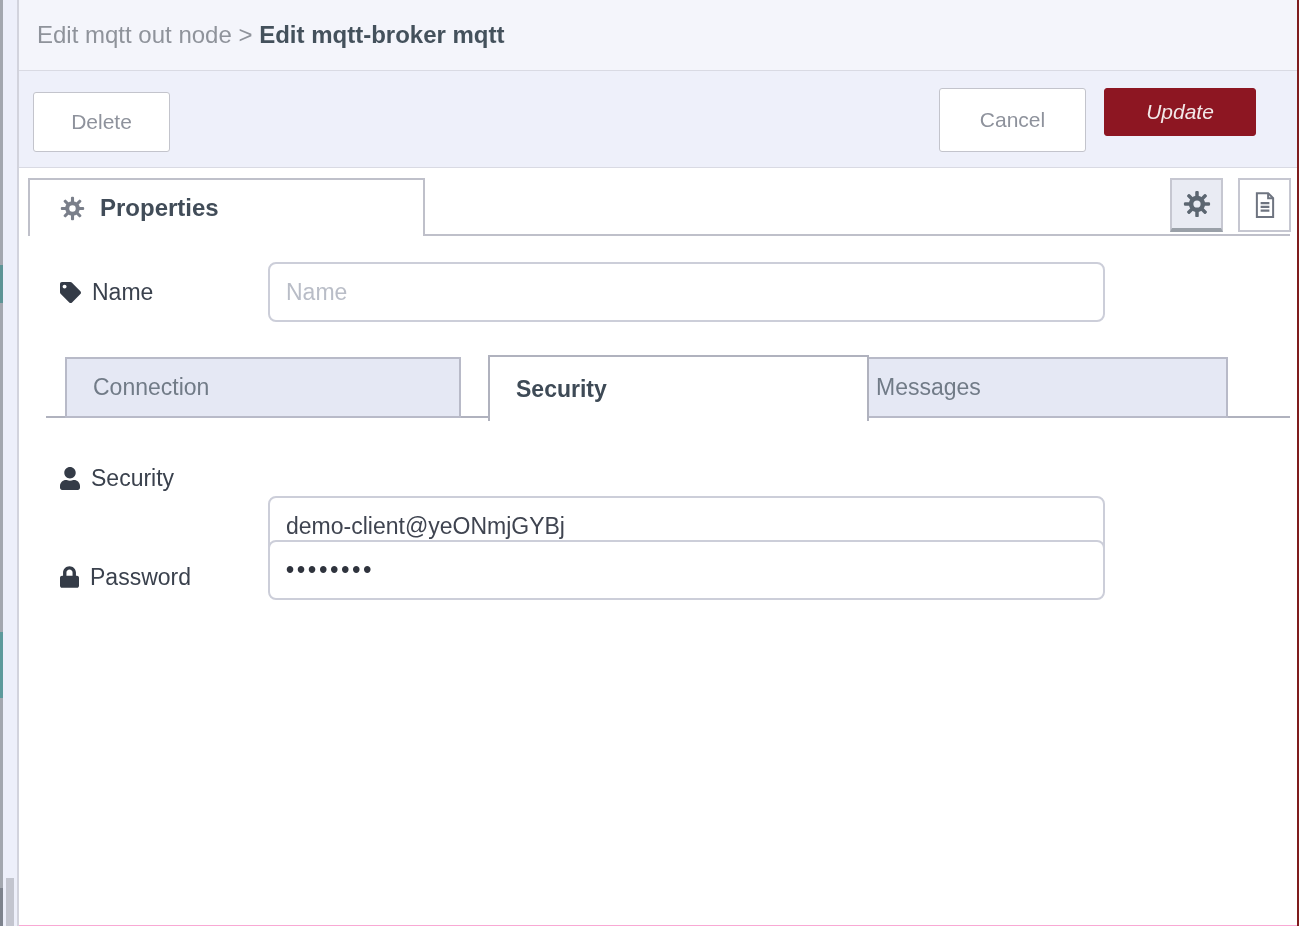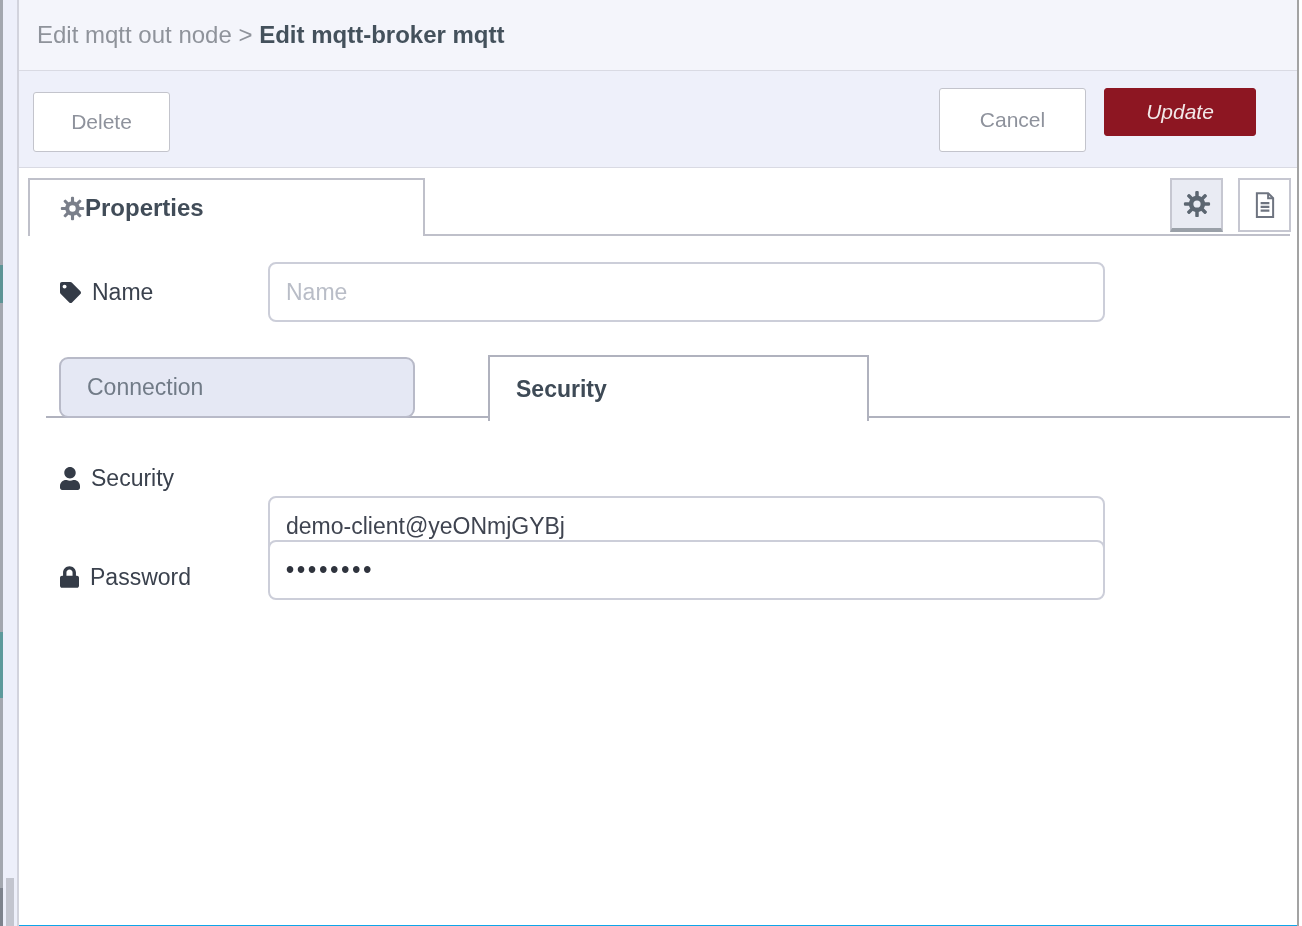--- a/index.html
+++ b/index.html
@@ -13,22 +13,22 @@
   .edge-dark { position:absolute; left:0; top:0; width:3px; height:926px; background:#a3a7af; }
   .edge-teal-1 { position:absolute; left:0; top:265px; width:3px; height:38px; background:#5d9496; }
   .edge-teal-2 { position:absolute; left:0; top:632px; width:3px; height:66px; background:#5d9a9c; }
   .edge-dark-2 { position:absolute; left:0; top:888px; width:3px; height:38px; background:#7e838d; }
   .edge-light { position:absolute; left:3px; top:0; width:14px; height:926px; background:#edeffa; }
   .edge-thumb { position:absolute; left:6px; top:878px; width:8px; height:48px; background:#c3c5cf; }
 
   
   .tray {
     position:absolute; left:17px; top:0; width:1282px; height:926px;
-    background:#0ea5e9;
-    border-left:2px solid #d2d3dd; border-right:2px solid #a3a3a3;
+    background:#f9a8d4;
+    border-left:2px solid #d2d3dd; border-right:2px solid #7f1d1d;
   }
 
   .tray-header {
     height:71px; background:#f4f5fb; border-bottom:1px solid #d9dae3;
     display:flex; align-items:center; padding-left:18px;
     font-size:24px; color:#8f939b; white-space:pre;
   }
   .tray-header .crumb-current { color:#44515c; font-weight:bold; }
 
   .tray-toolbar {
@@ -45,21 +45,21 @@
     background:#ffffff; border:1px solid #c3c4cc; color:#8e929c;margin-left:33px; }
   .btn-update { right:41px; top:17px; width:152px; height:48px;
     background:#8d1622; border:1px solid #8d1622; color:#f3e9e9;font-style:italic; }
 
   
   .tray-content { position:relative; height:757px; background:#ffffff; }
 
   .props-tab {
     position:absolute; left:9px; top:10px; width:397px; height:58px; z-index:2;
     background:#ffffff; border:2px solid #bfc0ca; border-bottom:none;
-    display:flex; align-items:center; padding-left:30px; 
+    display:flex; align-items:center; padding-left:30px; gap:15px;
     font-size:24px; font-weight:bold; color:#414c58;
   }
   .props-underline { position:absolute; top:66px; left:406px; right:7px; height:2px; background:#bfc0ca; z-index:1; }
 
   .icon-btn {
     position:absolute; top:10px; width:53px; height:54px; z-index:2;
     display:flex; align-items:center; justify-content:center; cursor:pointer;
   }
   .icon-btn-gear { left:1151px; background:#e9ebf3; border:2px solid #c6c7d1; border-bottom:4px solid #9aa0a8; }
   .icon-btn-doc  { left:1219px; background:#ffffff; border:2px solid #c6c7d1; }
@@ -81,21 +81,21 @@
   .lbl-user { top:280px; } .inp-user { top:280px;margin-top:48px; }
   .lbl-pass { top:379px; } .inp-pass { top:372px; letter-spacing:3px; font-weight:bold; color:#2f333d; }
 
   
   .inner-tabs-underline { position:absolute; top:248px; left:27px; right:7px; height:2px; background:#b0b2be; z-index:1; }
   .itab {
     position:absolute; top:189px; height:61px; z-index:2; cursor:pointer;
     display:flex; align-items:center; padding-left:26px;
     font-size:23px; background:#e5e8f4; border:2px solid #b8bac8; color:#717b87;
   }
-  .itab-connection { left:40px; width:356px;border-radius:9px; }
+  .itab-connection { left:46px; width:396px; }
   .itab-security {
     left:438px; width:381px; top:187px; height:66px; z-index:3;
     background:#ffffff; border:2px solid #b0b2be; border-bottom:none;
     font-weight:bold; color:#3e4a56;margin-left:31px;
   }
   .itab-messages { left:829px; width:380px; }
 
   svg { display:block; }
 </style>
 </head>
@@ -183,20 +183,23 @@
     </div>
     <input class="txt-input inp-name" type="text" placeholder="Name" style="">
 
     <div class="inner-tabs-underline"></div>
     <div class="itab itab-connection">
       <span>Connection</span>
     </div>
     <div class="itab itab-security">
       <span>Security</span>
     </div>
+    <div class="itab itab-messages">
+      <span>Messages</span>
+    </div>
 
     <div class="field-label lbl-user">
       <span>
         <svg viewBox="0 0 448 512" width="20" height="23" fill="#343b47">
           <path d="M224 256c70.7 0 128-57.3 128-128S294.7 0 224 0 96 57.3 96 128s57.3 128 128 128zm89.6 32h-16.7c-22.2 10.2-46.9 16-72.9 16s-50.6-5.8-72.9-16h-16.7C60.2 288 0 348.2 0 422.4V464c0 26.5 21.5 48 48 48h352c26.5 0 48-21.5 48-48v-41.6c0-74.2-60.2-134.4-134.4-134.4z"></path>
         </svg>
       </span>
       <span>Security</span>
     </div>
     <input class="txt-input inp-user" type="text" value="demo-client@yeONmjGYBj" style="">

